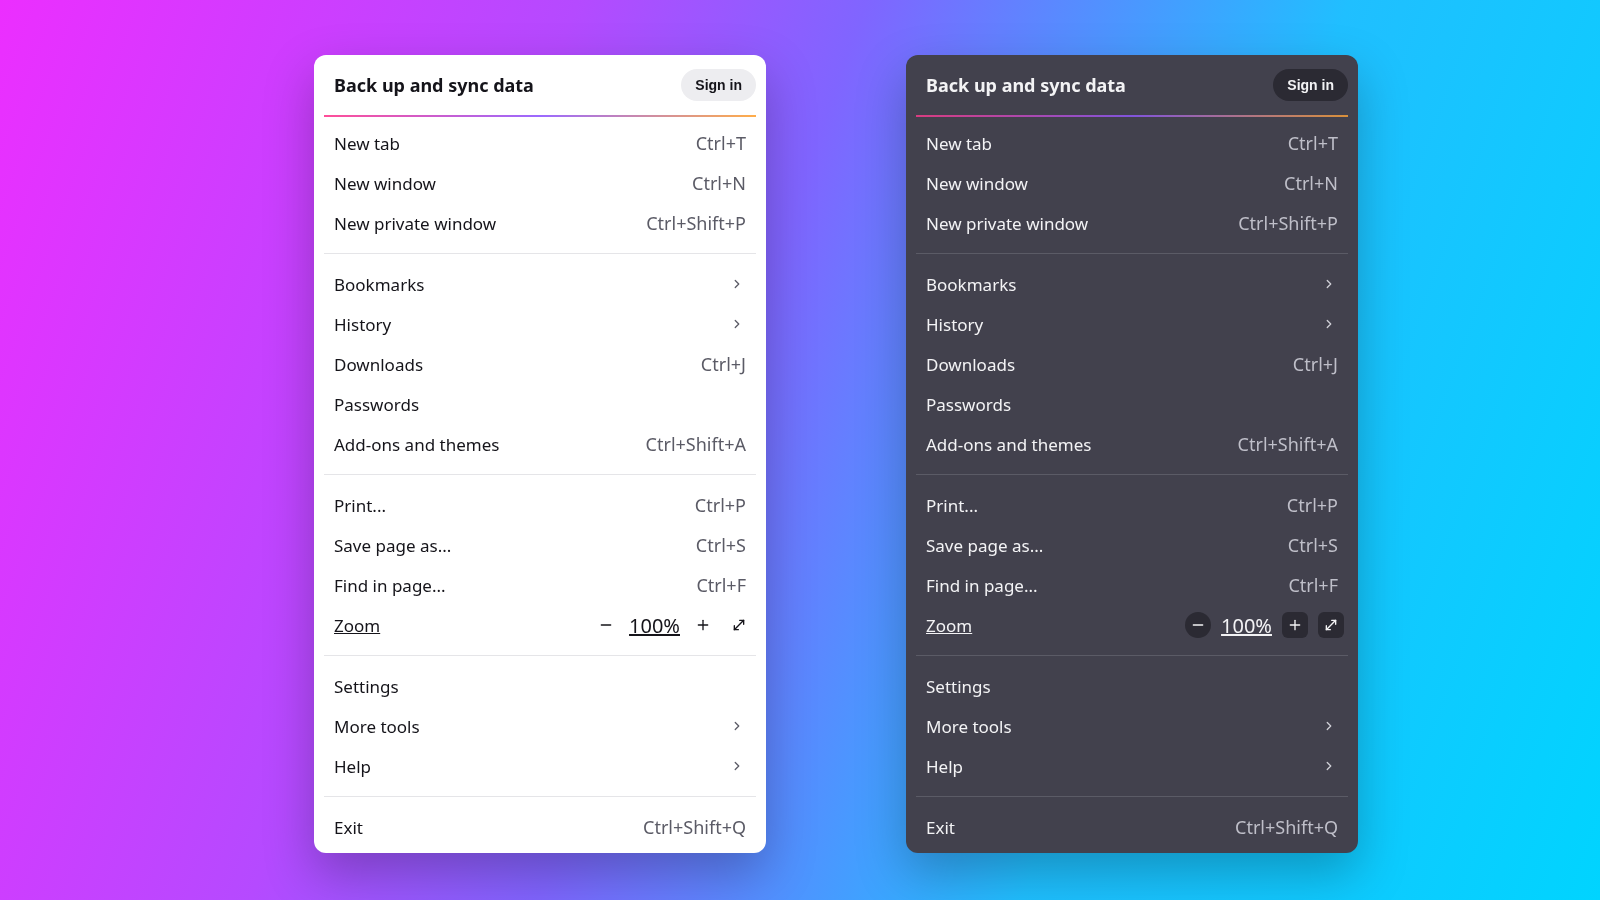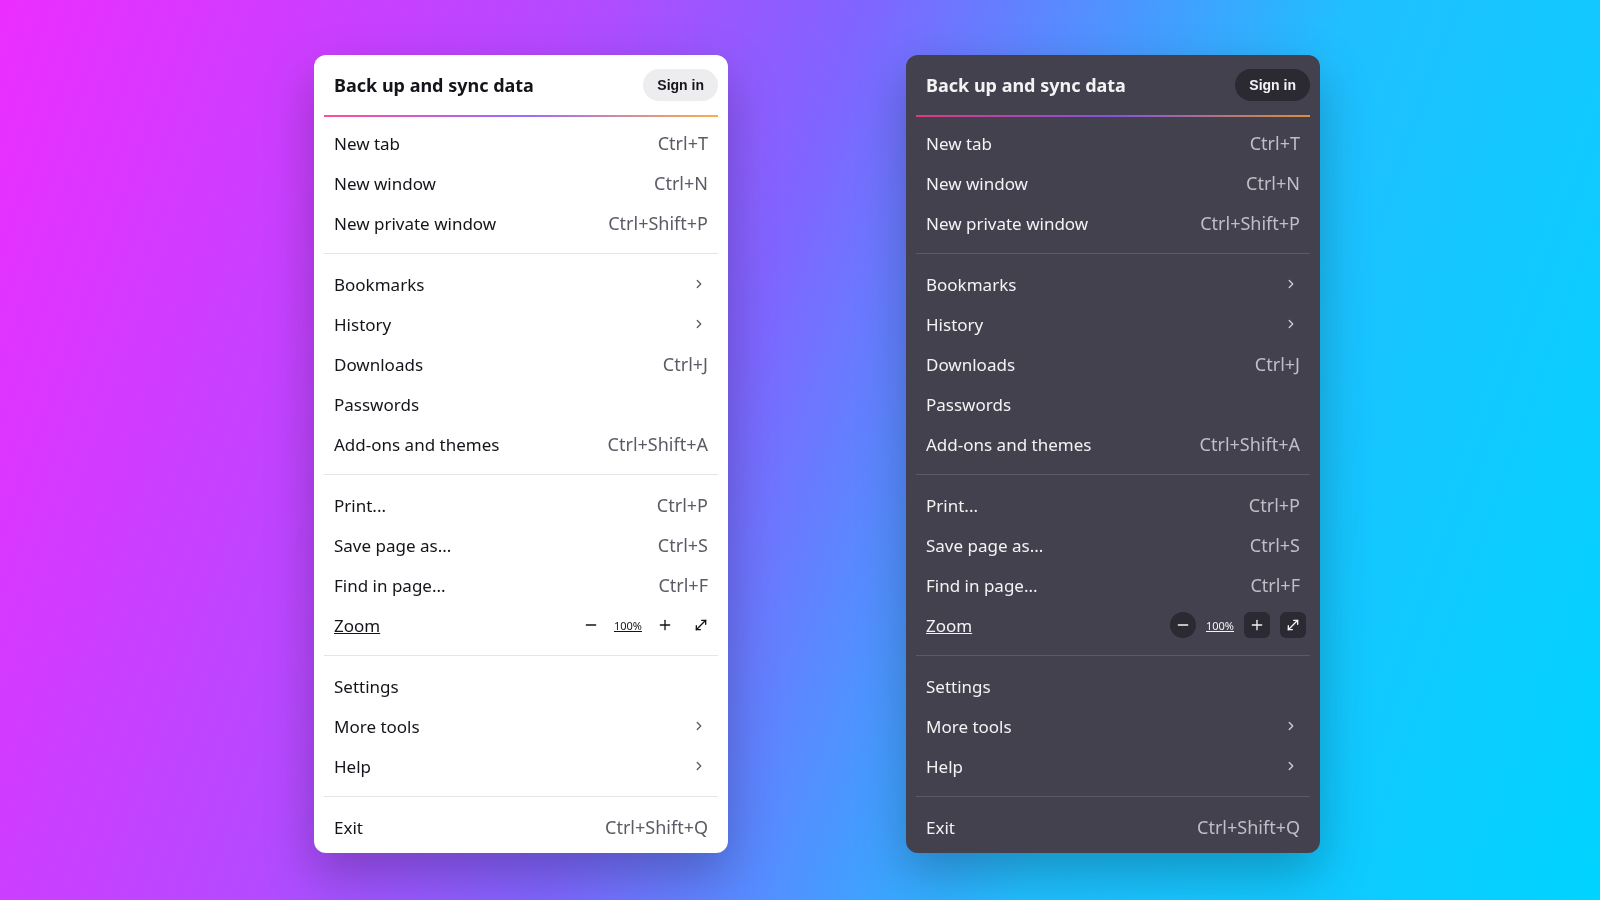--- a/index.html
+++ b/index.html
@@ -9,21 +9,21 @@
     height: 900px;
     overflow: hidden;
     font-family: system-ui, -apple-system, "Segoe UI", Roboto, sans-serif;
   }
   body {
     background: linear-gradient(110deg, #ec2eff 0%, #b54aff 30%, #8065ff 45%, #20bfff 70%, #00d4ff 100%);
     position: relative;
   }
   .menu {
     position: absolute;
-    width: 414px;
+    width: 452px;
     border-radius: 12px;
     box-shadow: 0 20px 50px rgba(0,0,0,0.25);
     overflow: hidden;
     font-size: 17px;
   }
   .menu.light {
     left: 314px;
     top: 55px;
     background: #ffffff;
     color: #15141a;
@@ -102,21 +102,21 @@
   .zoom-row {
     display: flex;
     align-items: center;
     justify-content: space-between;
     padding: 6px 14px 6px 20px;
     min-height: 40px;
     box-sizing: border-box;
     text-decoration: underline;
   }
   .zoom-controls { display: flex; align-items: center; gap: 10px; }
-  .zoom-val { font-size: 11px; text-align: right; }
+  .zoom-val { font-size: 20px; text-align: right; }
   .zbtn {
     width: 26px; height: 26px;
     border-radius: 4px;
     display:flex; align-items:center; justify-content:center;
     cursor:pointer;
   }
   .light .zbtn svg { stroke:#15141a; }
   .dark  .zbtn svg { stroke:#f3f3f5; }
 </style>
 </head>

